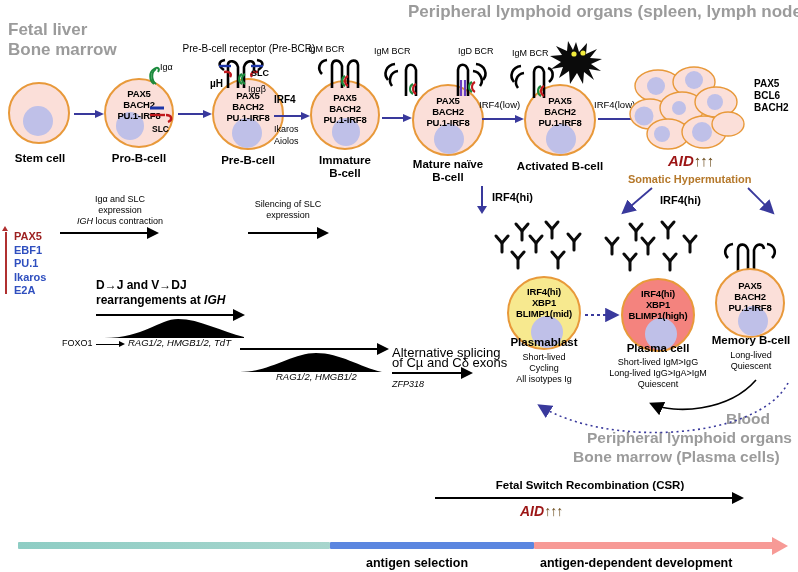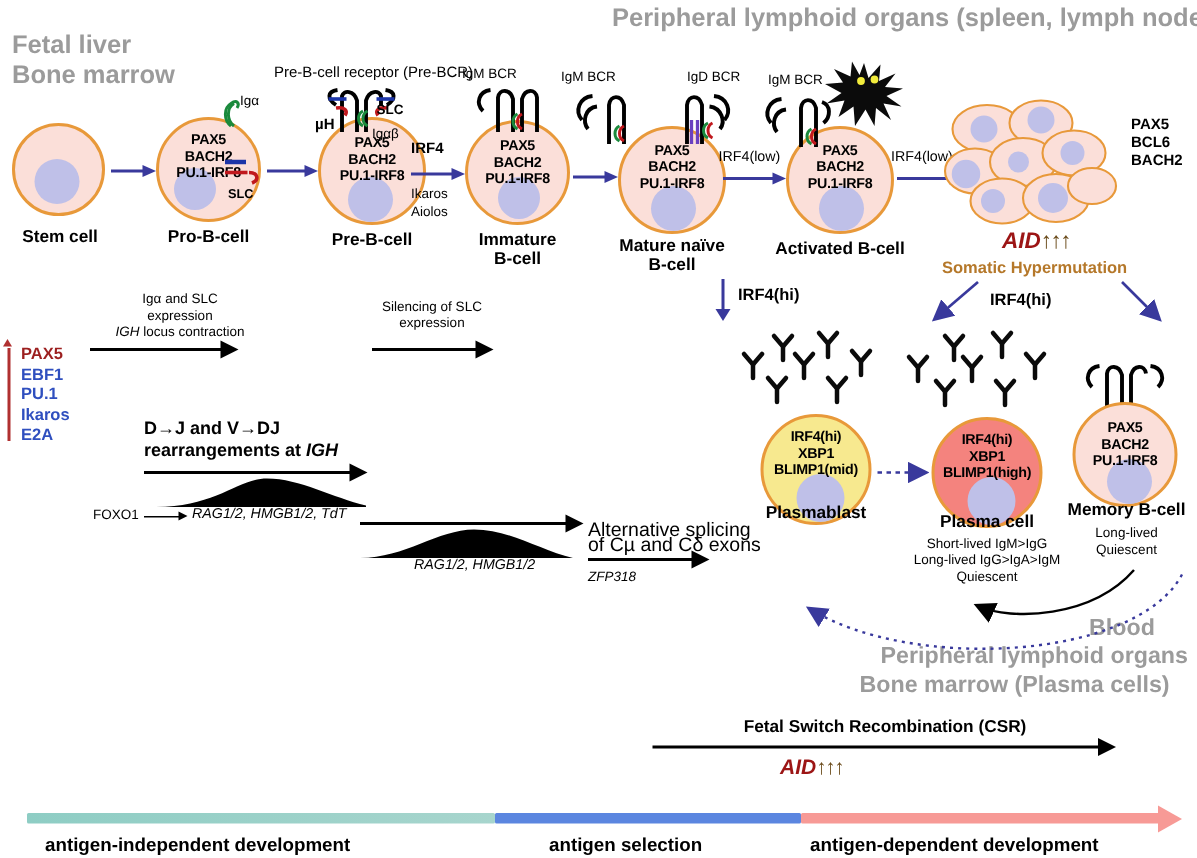--- a/index.html
+++ b/index.html
@@ -402,20 +402,25 @@
   </svg>
   <div class="cell yellow" style="left:507px;top:276px;width:74px;height:74px;">
     <div class="nucleus" style="left:22px;top:38px;width:32px;height:32px;"></div>
   </div>
   <div class="cellfactors" style="left:507px;top:286px;width:74px;">
     <div>IRF4(hi)</div>
       <div>XBP1</div>
       <div>BLIMP1(mid)</div>
   </div>
   <div class="celllabel" style="left:494px;top:336px;width:100px;top:336px;">Plasmablast</div>
+  <div class="cellsub" style="left:494px;top:352px;width:100px;">
+    <div>Short-lived</div>
+      <div>Cycling</div>
+      <div>All isotypes Ig</div>
+  </div>
 
   <svg class="abs" style="left:584px;top:308px;" width="44" height="14">
     <defs>
         <marker id="mh3" markerWidth="8" markerHeight="8" refX="6" refY="4" orient="auto">
       <path d="M0,0 L8,4 L0,8 Z" fill="#39399c"></path>
         </marker>
       </defs>
     <line x1="1" y1="7" x2="32" y2="7" stroke="#39399c" stroke-width="1.8" stroke-dasharray="3,3" marker-end="url(#mh3)"></line>
   </svg>
 
@@ -506,17 +511,16 @@
   </div>
   <div class="aid" style="left:520px;top:503px;font-size:14px;">
     <span>AID</span><span class="ups">↑↑↑</span>
   </div>
 
   <div class="tl" style="left:18px;top:542px;width:312px;background:linear-gradient(90deg,#8ecdc4,#a7d5cd);"></div>
   <div class="tl" style="left:330px;top:542px;width:204px;background:#5b86e0;"></div>
   <div class="tl" style="left:534px;top:542px;width:240px;background:#f79a96;"></div>
   <div class="tl-head" style="left:772px;top:536.5px;border-left:16px solid #f79a96;"></div>
 
-  <div class="tl-label" style="left:30px;top:556px;">antigen-independent development</div>
   <div class="tl-label" style="left:366px;top:556px;">antigen selection</div>
   <div class="tl-label" style="left:540px;top:556px;">antigen-dependent development</div>
 
 </div>
 
 </body></html>

